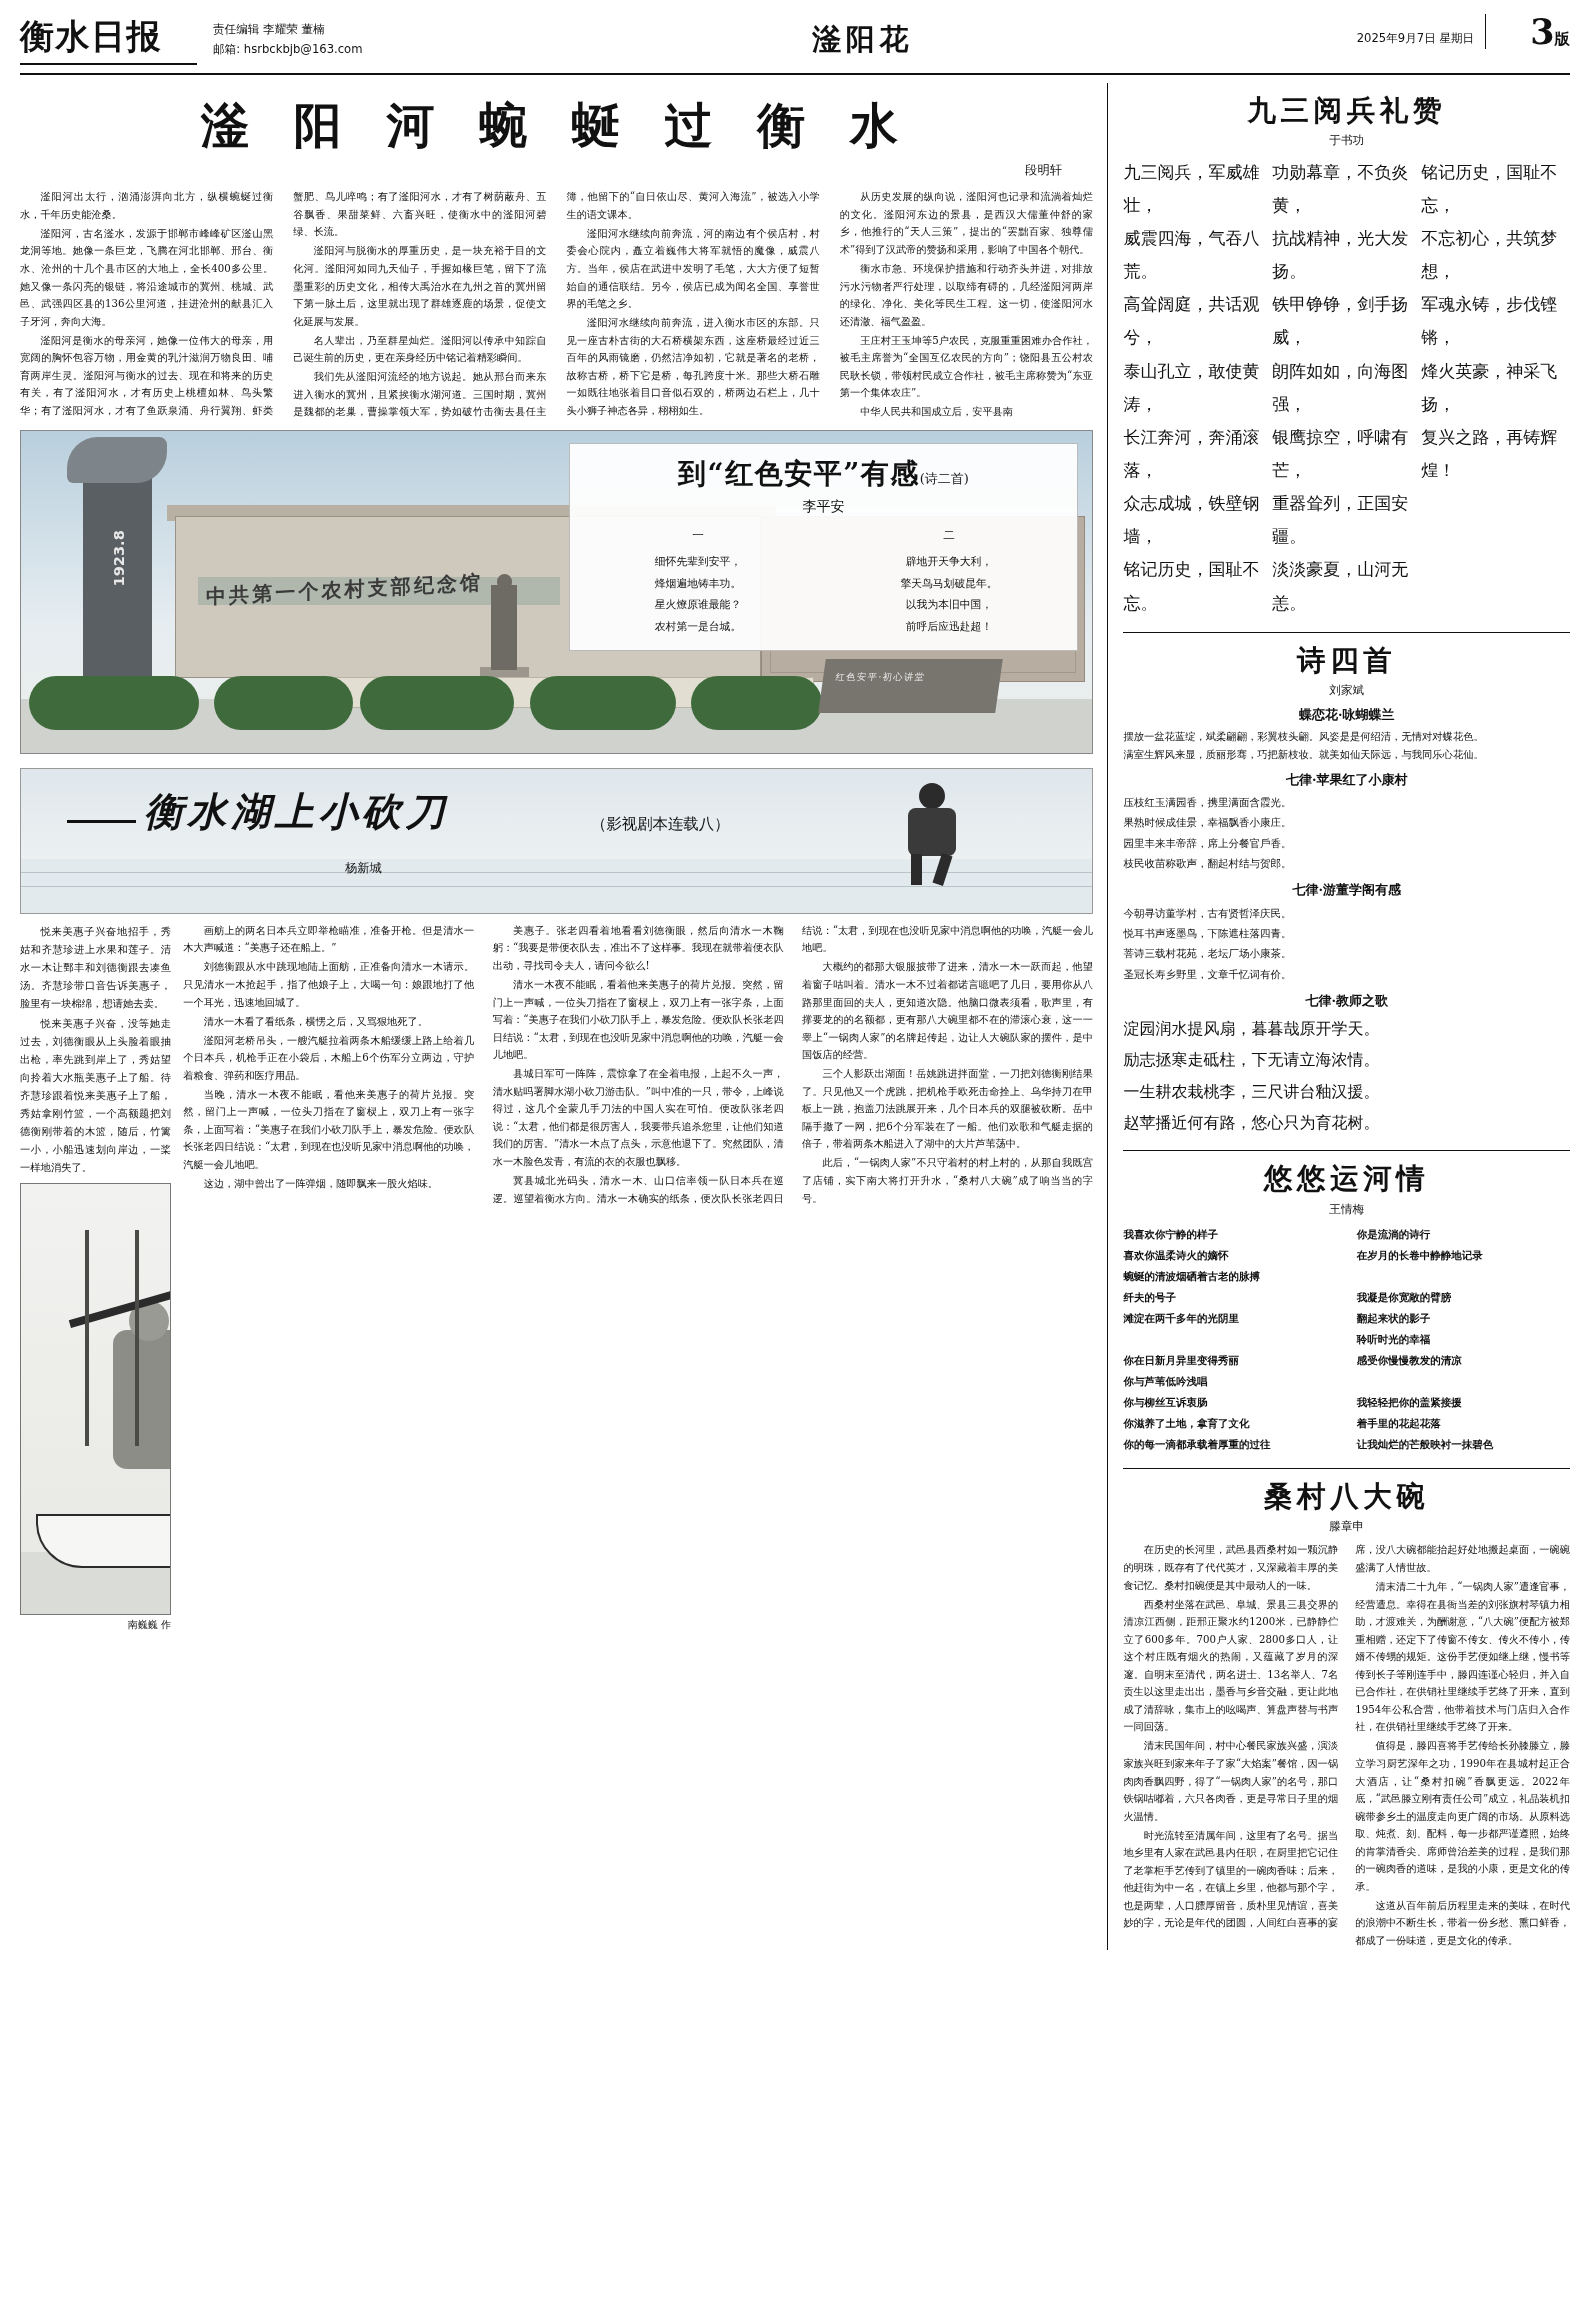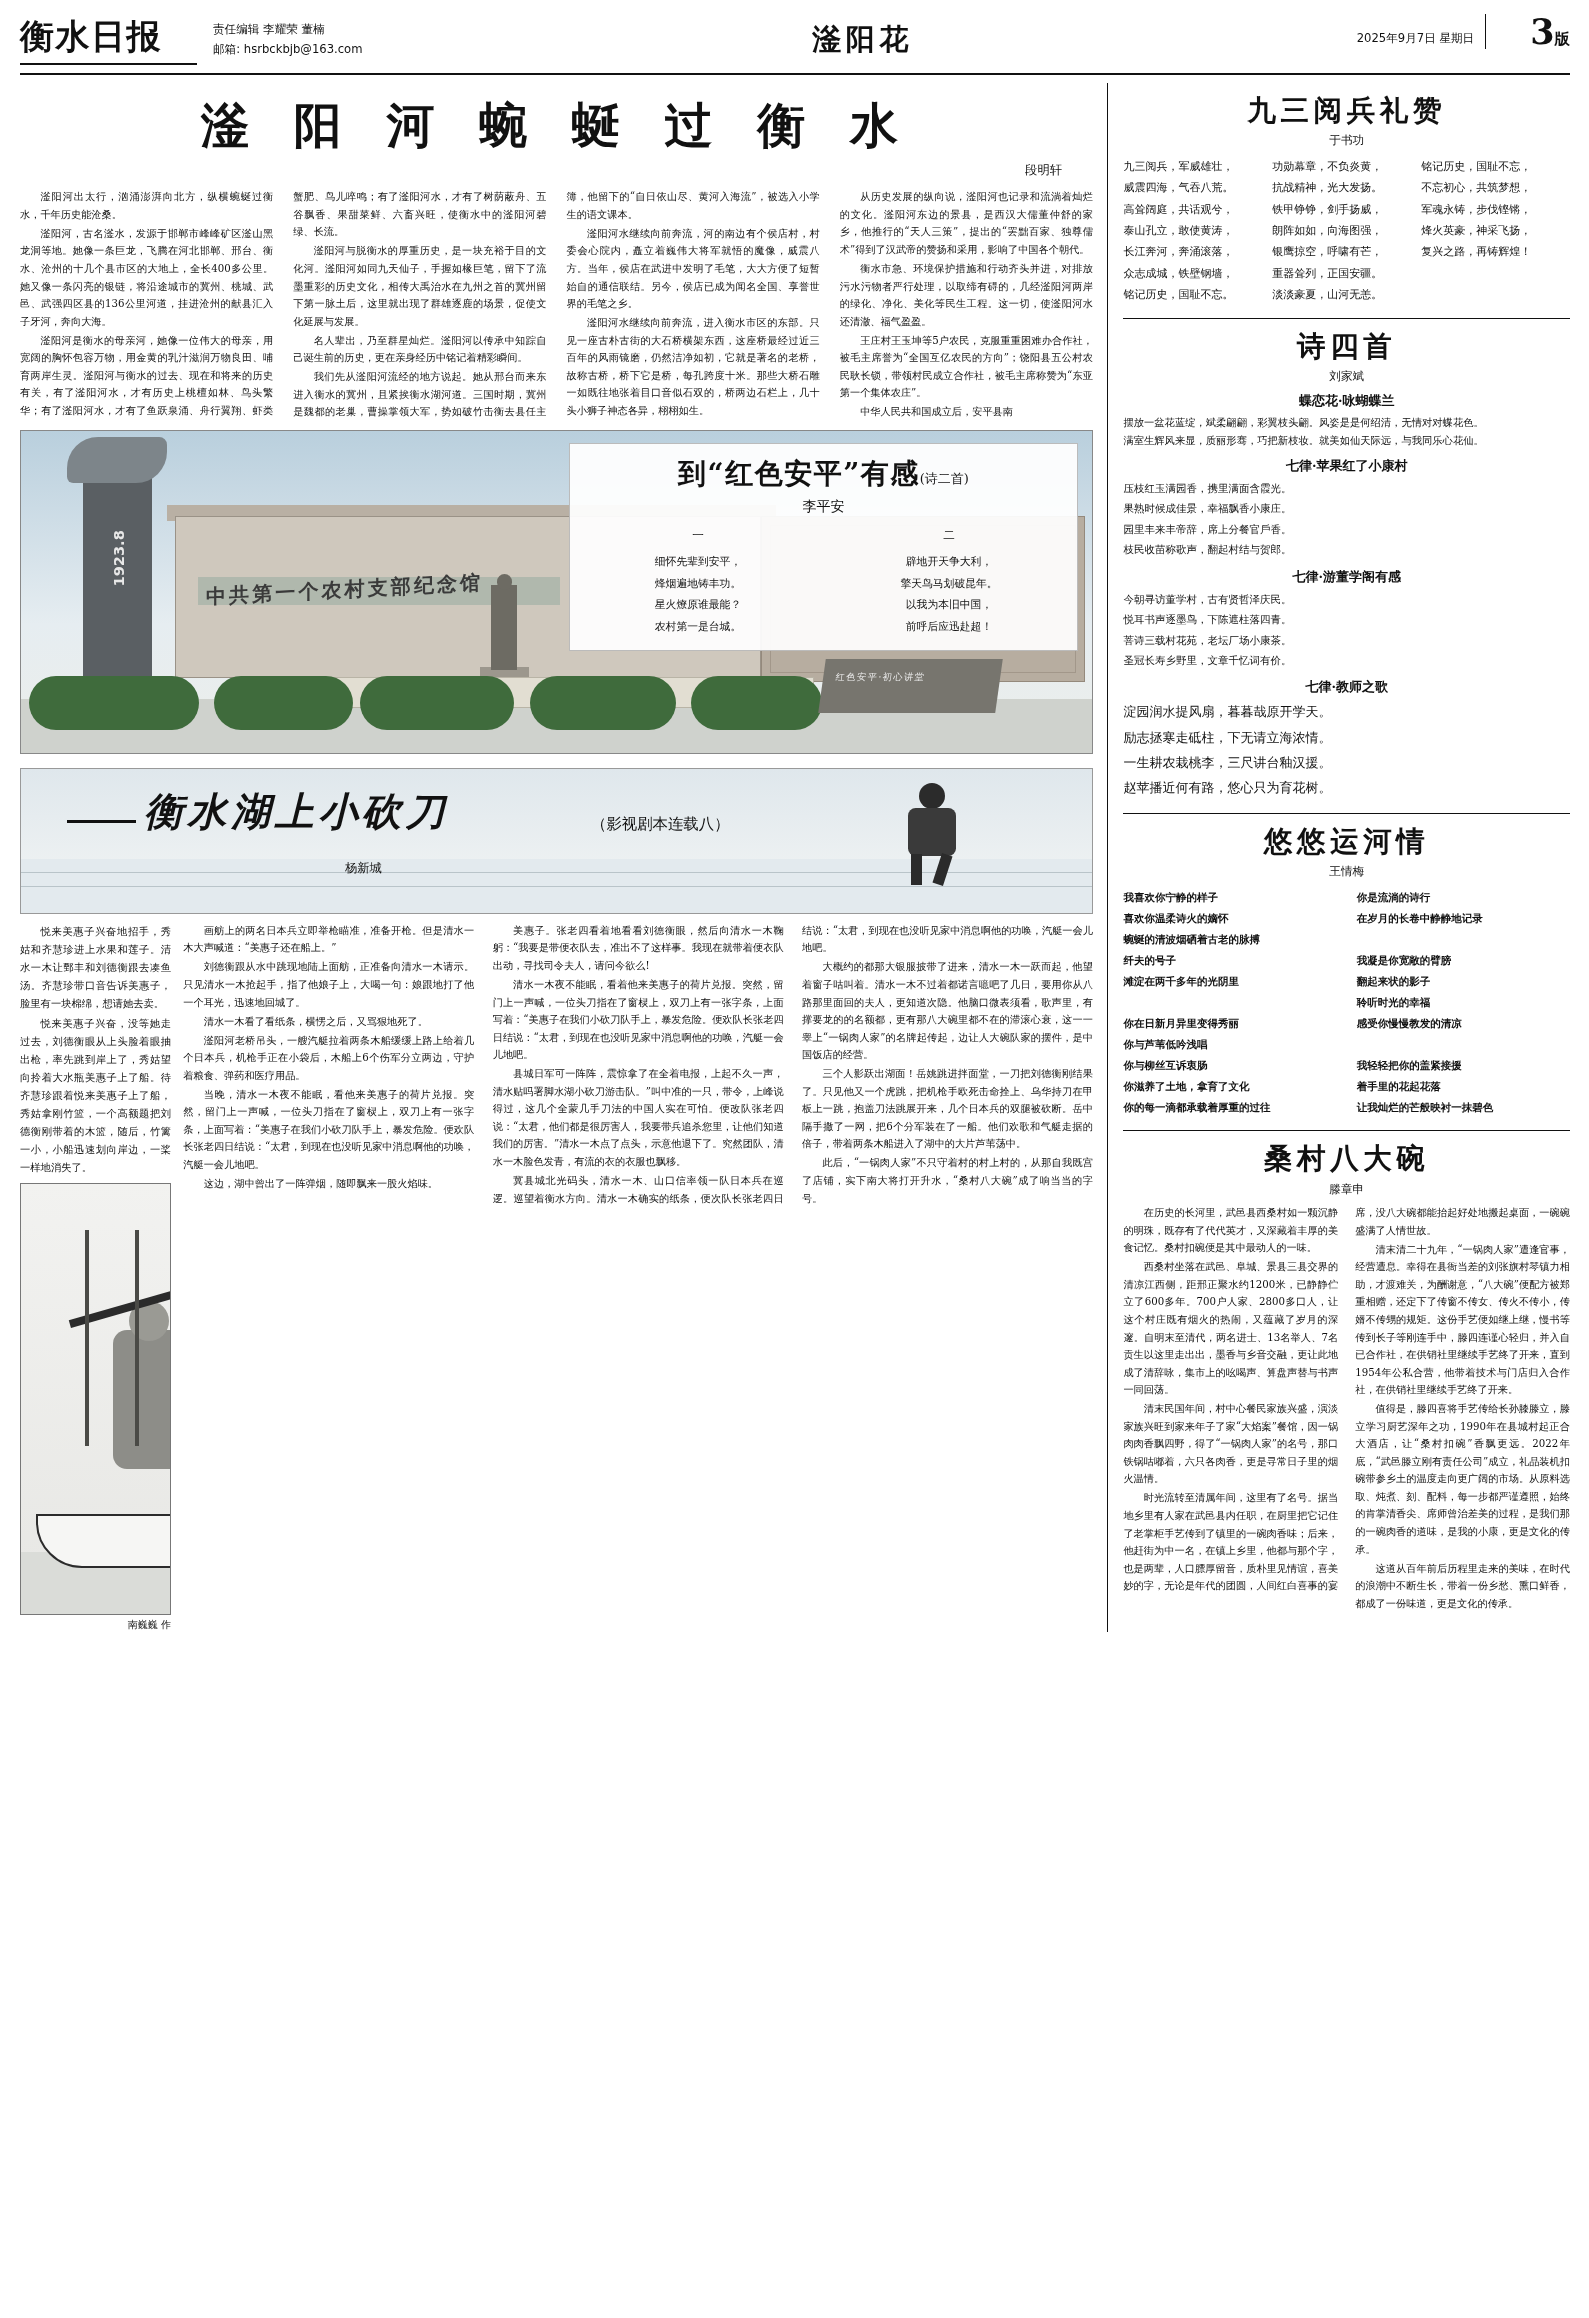--- a/index.html
+++ b/index.html
@@ -112,21 +112,21 @@
   .illus .ladder{ position:absolute; right:31px; top:46px; width:54px; height:216px; border-left:4.6px solid #4a4a46; border-right:4.6px solid #4a4a46;}
   .illus .water{ position:absolute; left:0; right:0; bottom:0; height:62px; background:#dadcd8;}
   .credit { text-align:right; font-size:10px; margin-top:3.1px; }
 
   
   .r-title { text-align:center; font-family:"DejaVu Serif","Liberation Serif",serif;
       font-size:28.5px; font-weight:700; letter-spacing:4.6px; margin:9.2px 0 3.1px 0;}
   .r-author { text-align:center; font-size:11.6px; margin-bottom:7.7px;}
   .r-rule { border-top:1.5px solid #111; margin:12.3px 0 3.1px 0; }
   .verse-grid { display:flex; font-family:"DejaVu Serif","Liberation Serif",serif;
-      font-size:11px; line-height:1.95; }
+      font-size:17px; line-height:1.95; }
   .verse-grid > div { flex:1; }
   .verse-center { text-align:left; }
   .sub-title { text-align:center; font-size:13px; font-weight:700; margin:7.7px 0 3.1px 0;
      font-family:"DejaVu Serif","Liberation Serif",serif;}
   .prose-indent { font-family:"DejaVu Serif","Liberation Serif",serif; font-size:10.3px;
      line-height:1.75; text-align:justify; }
   .prose-indent p { margin:0 0 2.3px 0; text-indent:2em;}
   .two-col-poem{ display:flex; gap:20px; font-family:"DejaVu Serif","Liberation Serif",serif;
      font-size:10.5px; line-height:2.0;}
   .two-col-poem > div{ flex:1;font-weight:bold;}
@@ -321,21 +321,21 @@
 园里丰来丰帝辞，席上分餐官戶香。
 枝民收苗称歌声，翻起村结与贺郎。</div>
 
       <div class="sub-title">七律·游董学阁有感</div>
       <div class="verse-center" style="white-space:pre-line;font-family:'DejaVu Serif',serif;font-size:10.5px;line-height:1.95">今朝寻访董学村，古有贤哲泽庆民。
 悦耳书声逐墨鸟，下陈遮柱落四青。
 菩诗三载村花苑，老坛厂场小康茶。
 圣冠长寿乡野里，文章千忆词有价。</div>
 
       <div class="sub-title">七律·教师之歌</div>
-      <div class="verse-center" style="white-space:pre-line;font-family:'DejaVu Serif',serif;font-size:13px;line-height:1.95">淀园润水提风扇，暮暮哉原开学天。
+      <div class="verse-center" style="white-space:pre-line;font-family:'DejaVu Serif',serif;font-size:16px;line-height:1.95">淀园润水提风扇，暮暮哉原开学天。
 励志拯寒走砥柱，下无请立海浓情。
 一生耕农栽桃李，三尺讲台釉汉援。
 赵苹播近何有路，悠心只为育花树。</div>
 
       <div class="r-rule"></div>
 
       <div class="r-title">悠悠运河情</div>
       <div class="r-author">王情梅</div>
       <div class="two-col-poem">
         <div style="white-space:pre-line">我喜欢你宁静的样子

